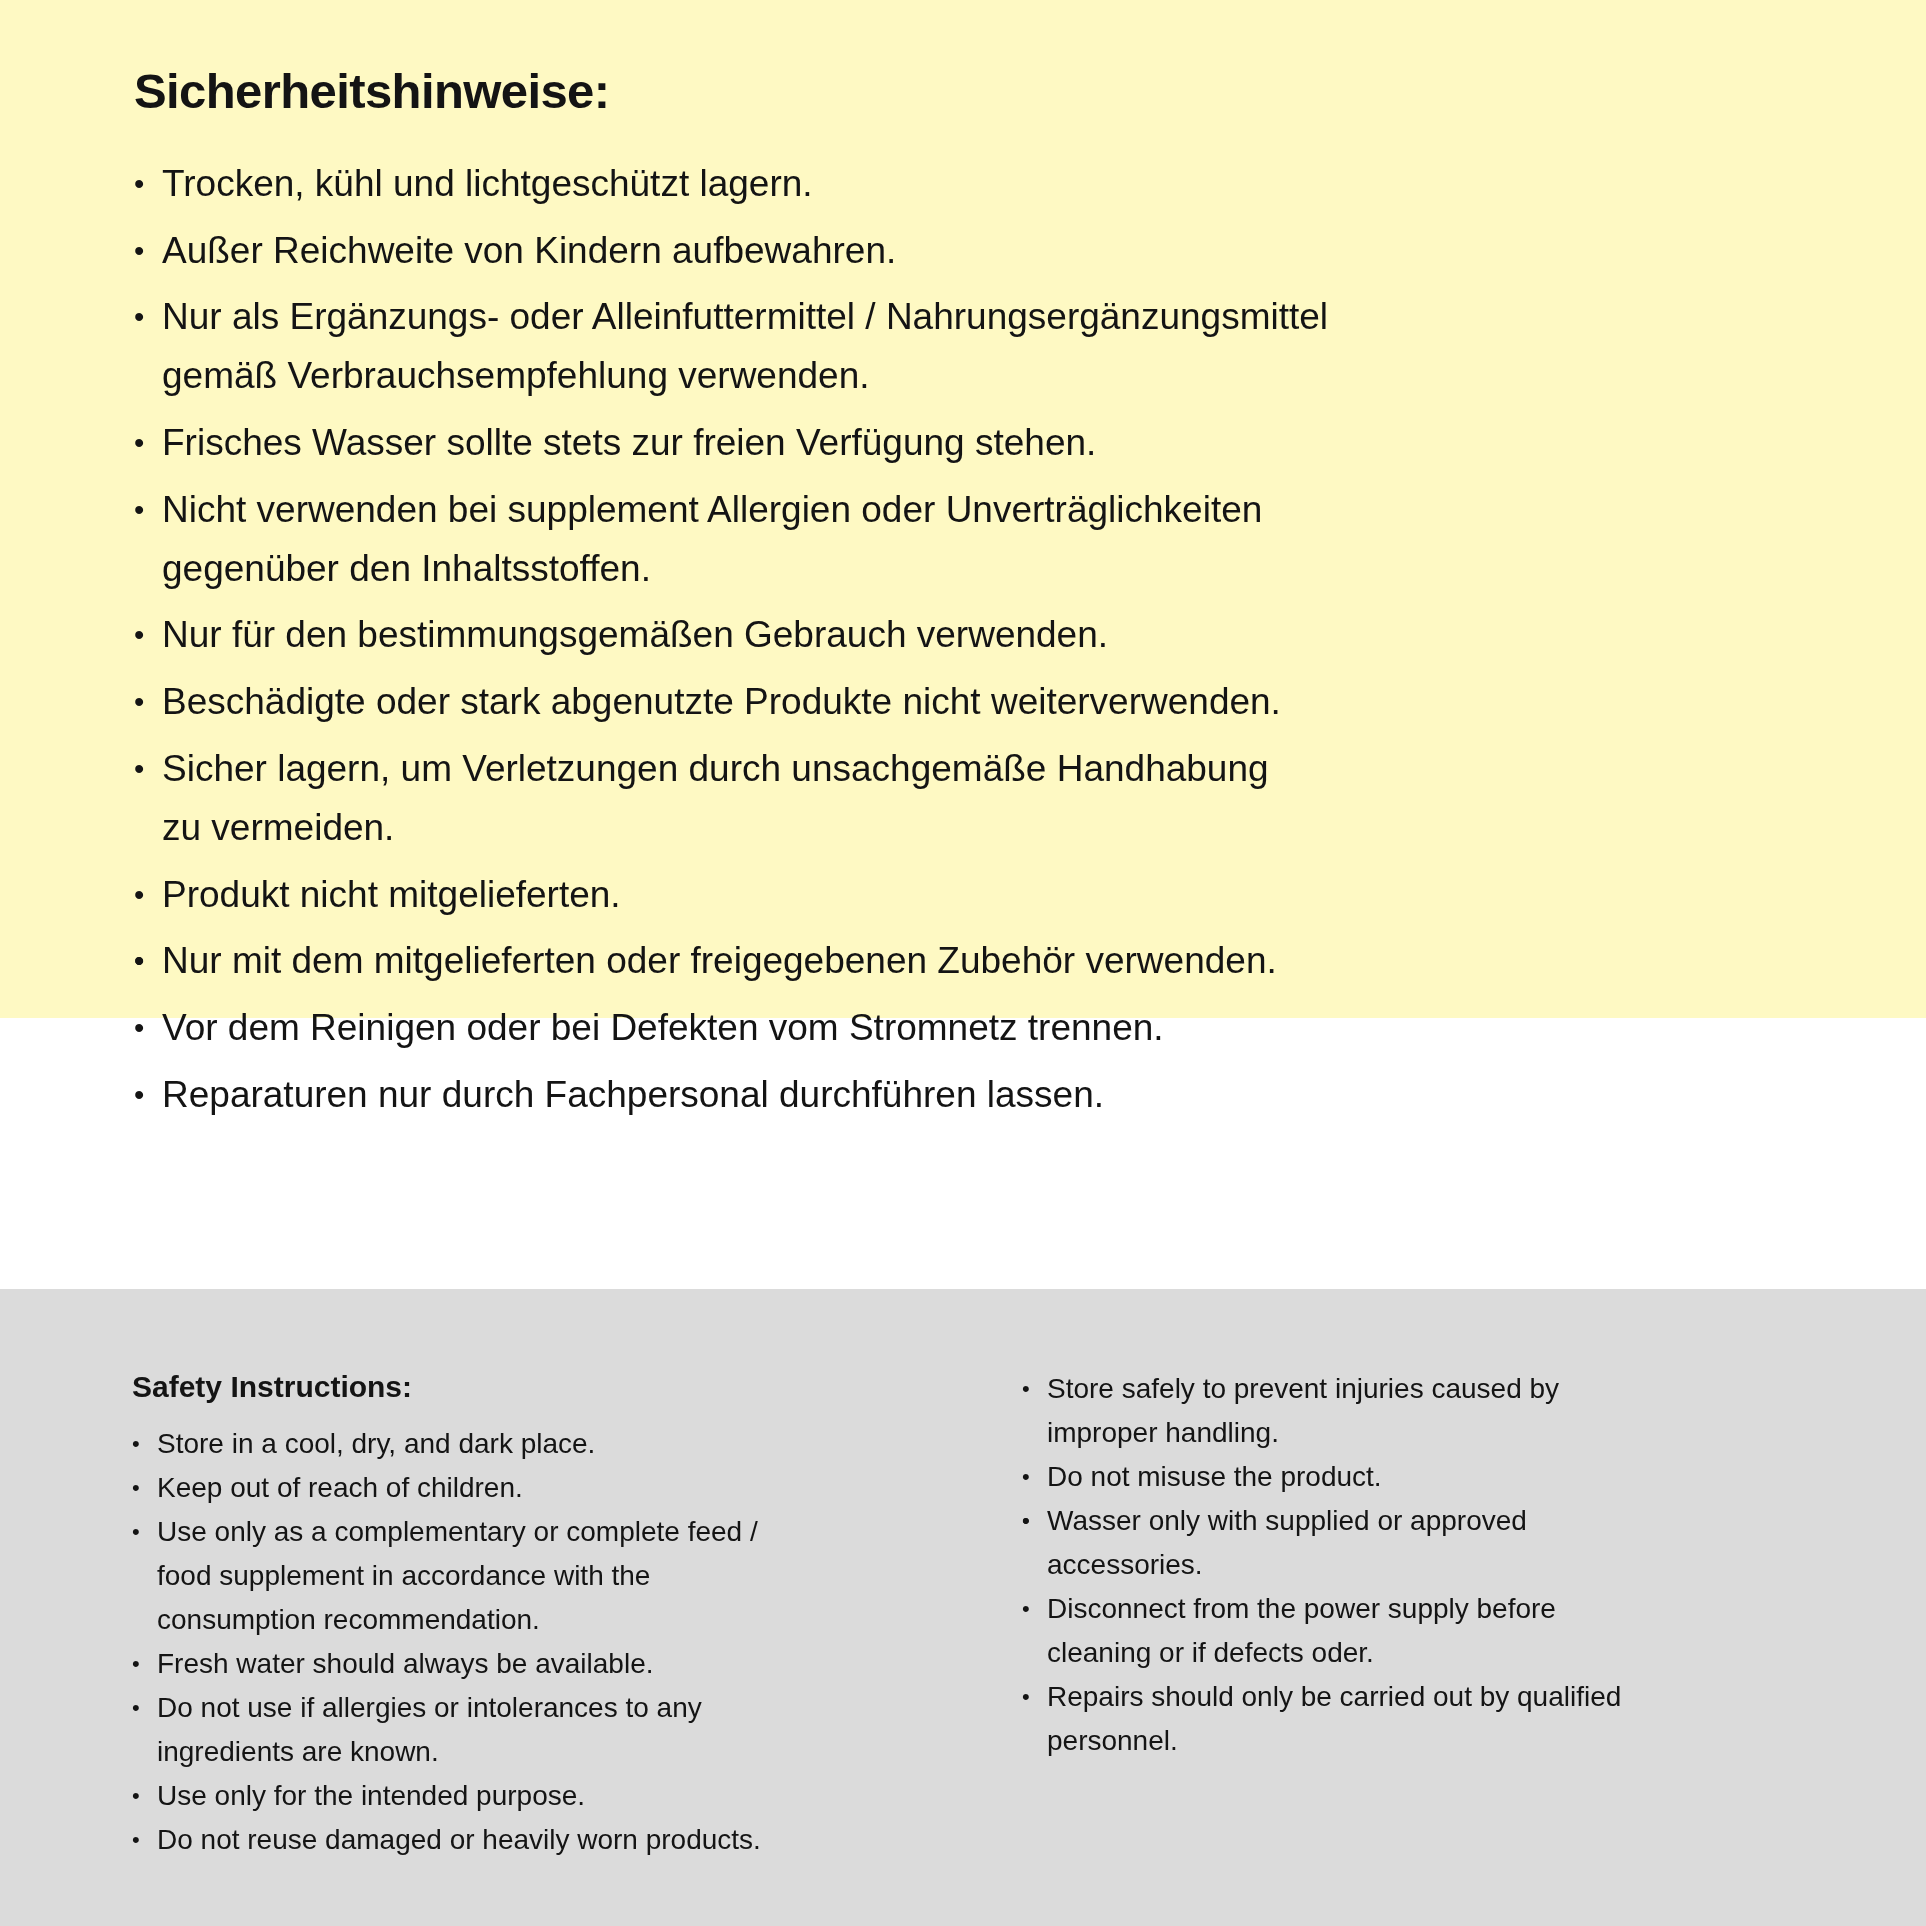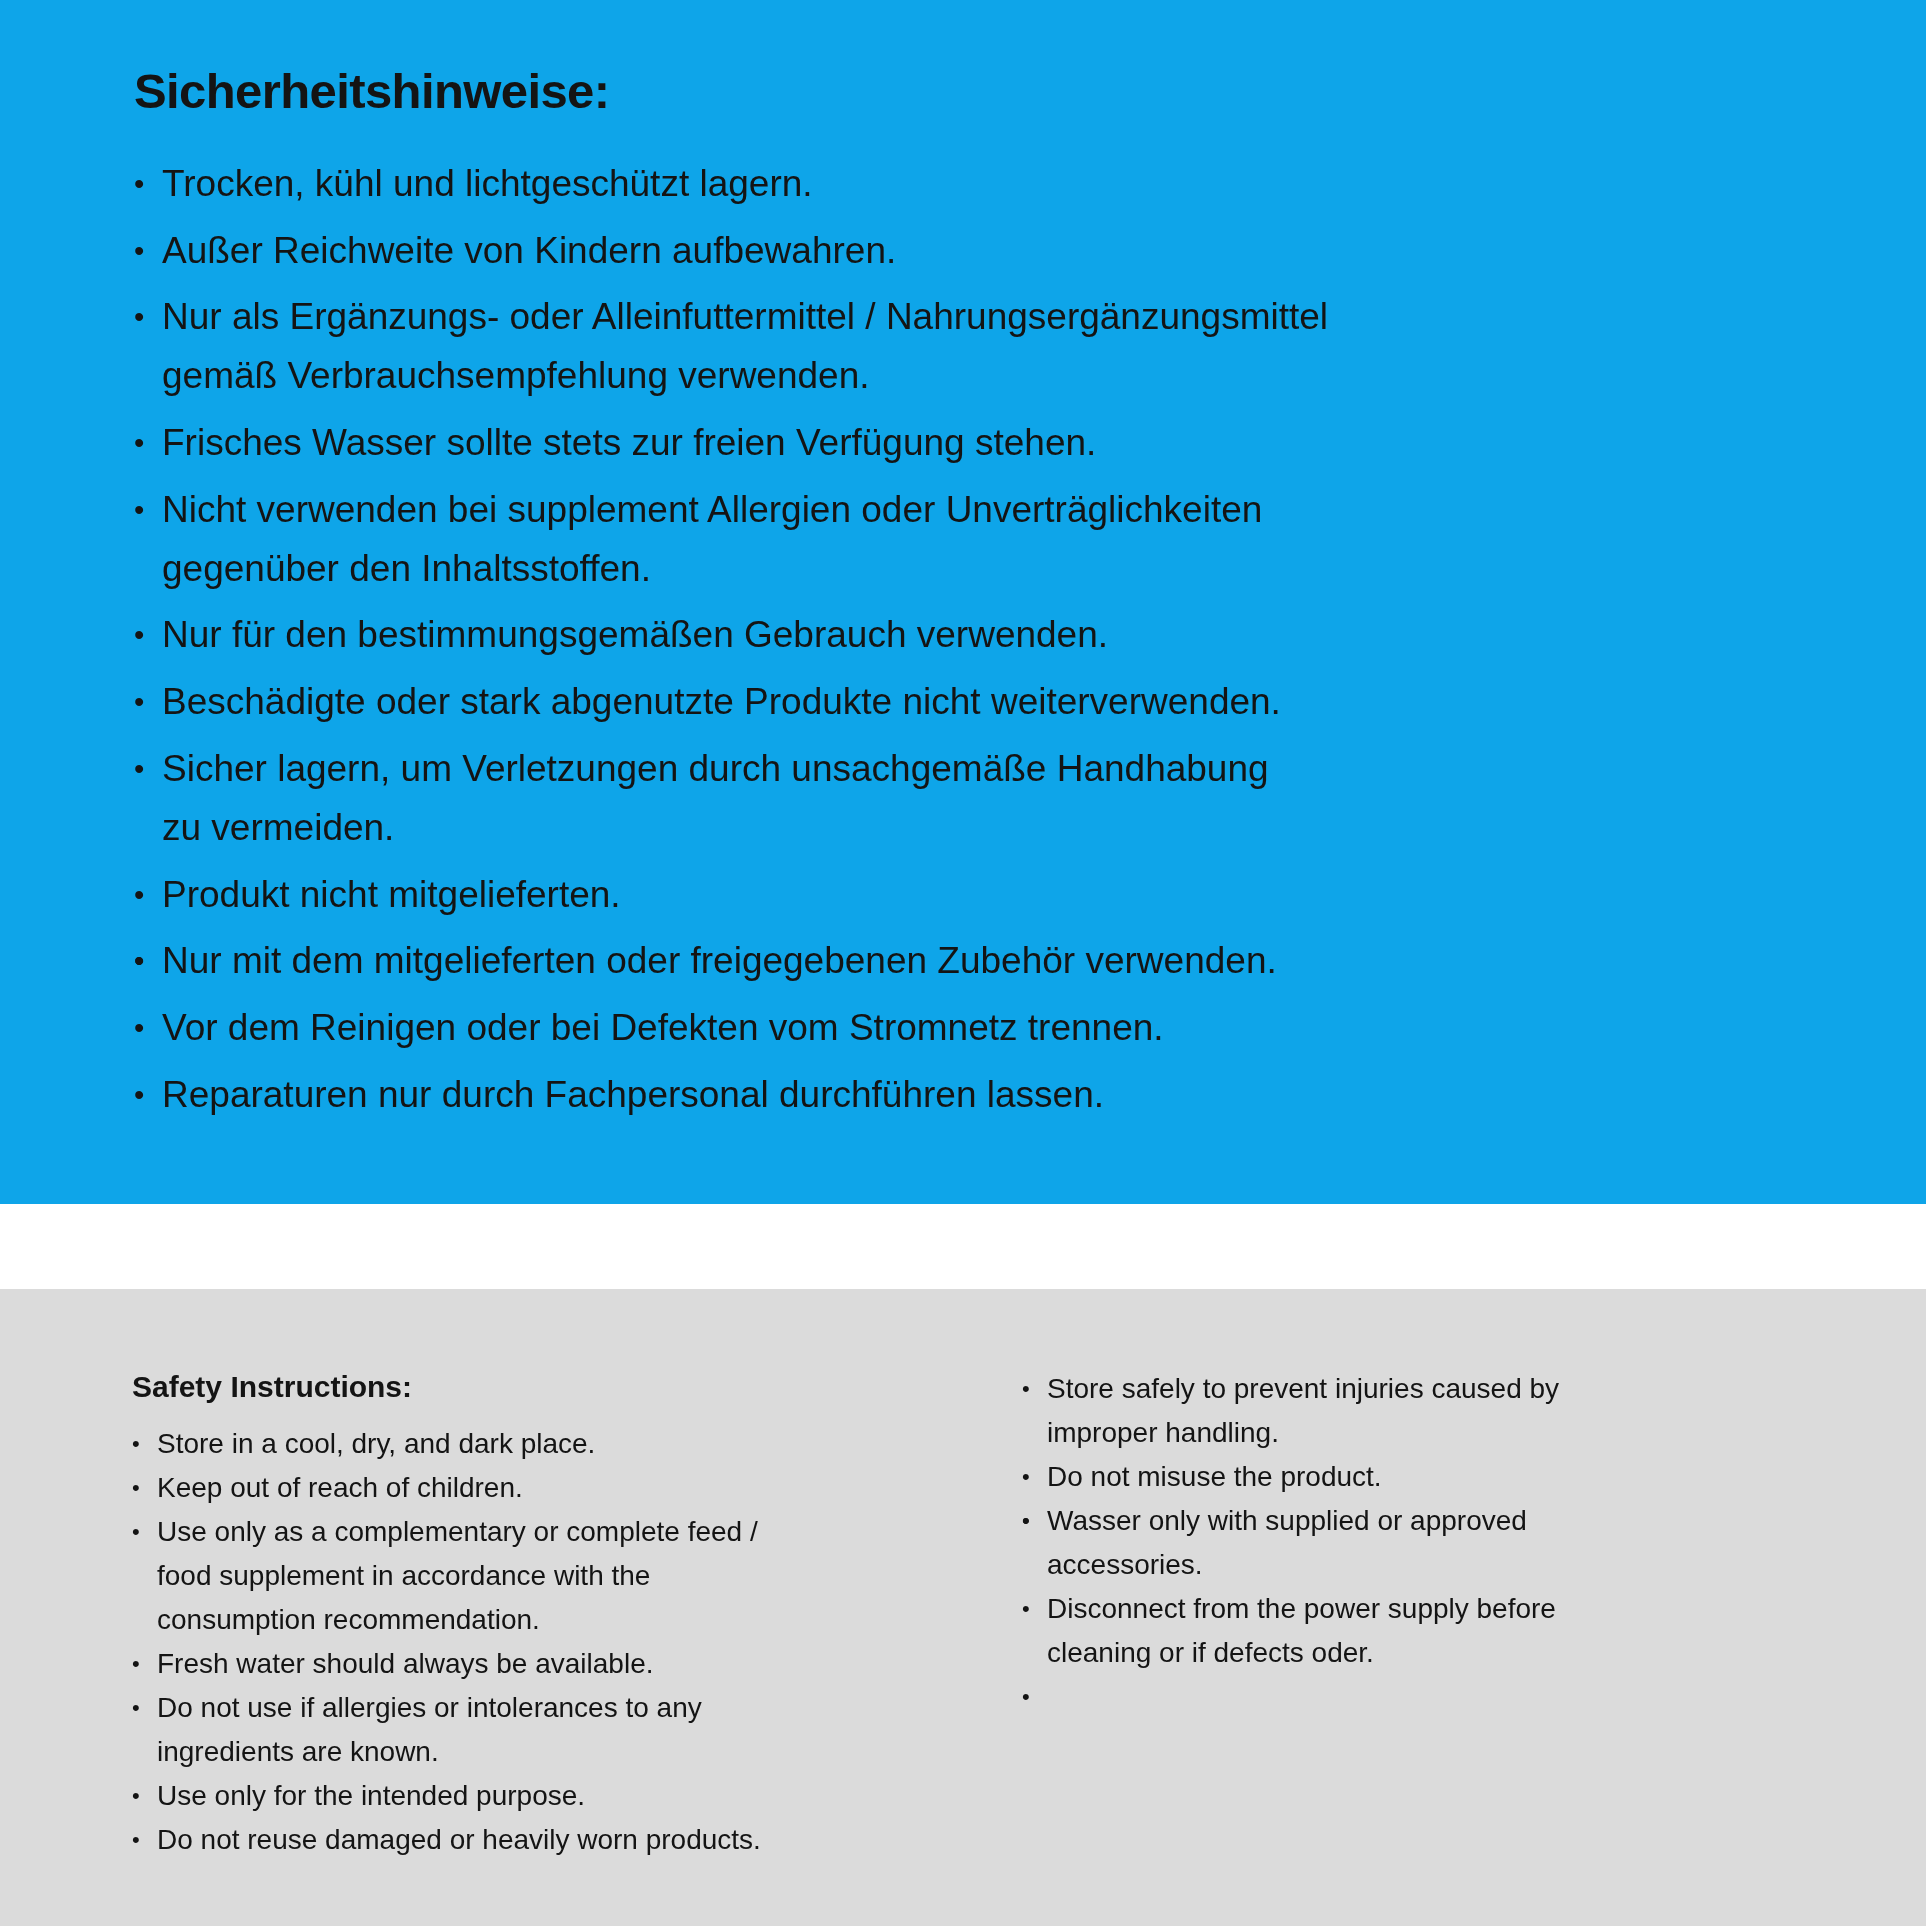--- a/index.html
+++ b/index.html
@@ -17,22 +17,22 @@
     width: 1926px;
     height: 1926px;
   }
 
   
   .german-section {
     position: absolute;
     top: 0;
     left: 0;
     width: 1926px;
-    height: 1204px;
-    background: #0ea5e9;
+    height: 1018px;
+    background: #fef9c3;
   }
   .german-inner {
     position: absolute;
     top: 64px;
     left: 134px;
     width: 1721px;
   }
   .german-title {
     font-size: 49px;
     line-height: 54px;
@@ -161,19 +161,20 @@
     <div class="english-right">
       <ul class="bullet-list english-list">
           <li><span class="dot">•</span><span class="item-text">Store safely to prevent injuries caused by
 improper handling.</span></li>
           <li><span class="dot">•</span><span class="item-text">Do not misuse the product.</span></li>
           <li><span class="dot">•</span></li>
           <li><span class="dot">•</span><span class="item-text">Wasser only with supplied or approved
 accessories.</span></li>
           <li><span class="dot">•</span><span class="item-text">Disconnect from the power supply before
 cleaning or if defects oder.</span></li>
-          <li><span class="dot">•</span></li>
+          <li><span class="dot">•</span><span class="item-text">Repairs should only be carried out by qualified
+personnel.</span></li>
         </ul>
     </div>
   </div>
 
 </div>
 
 
 </body></html>

